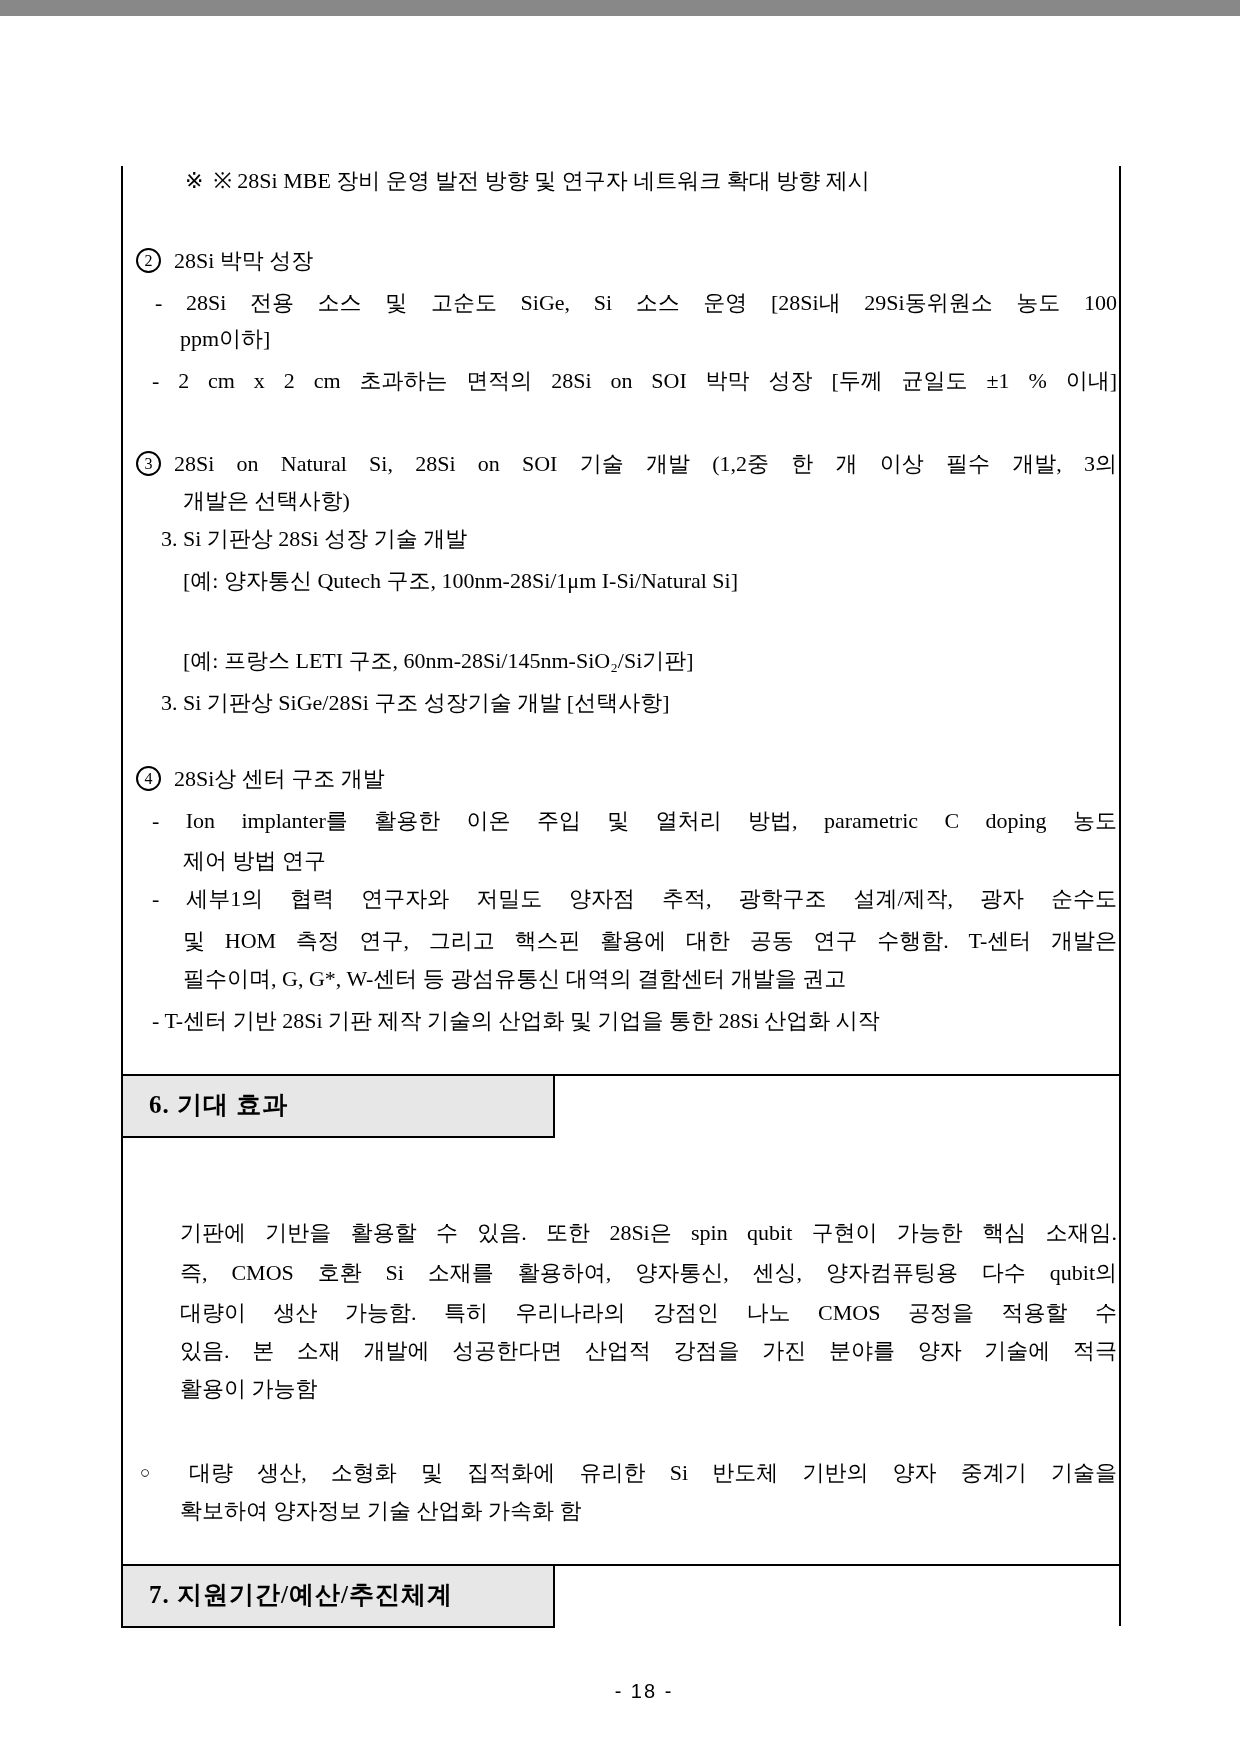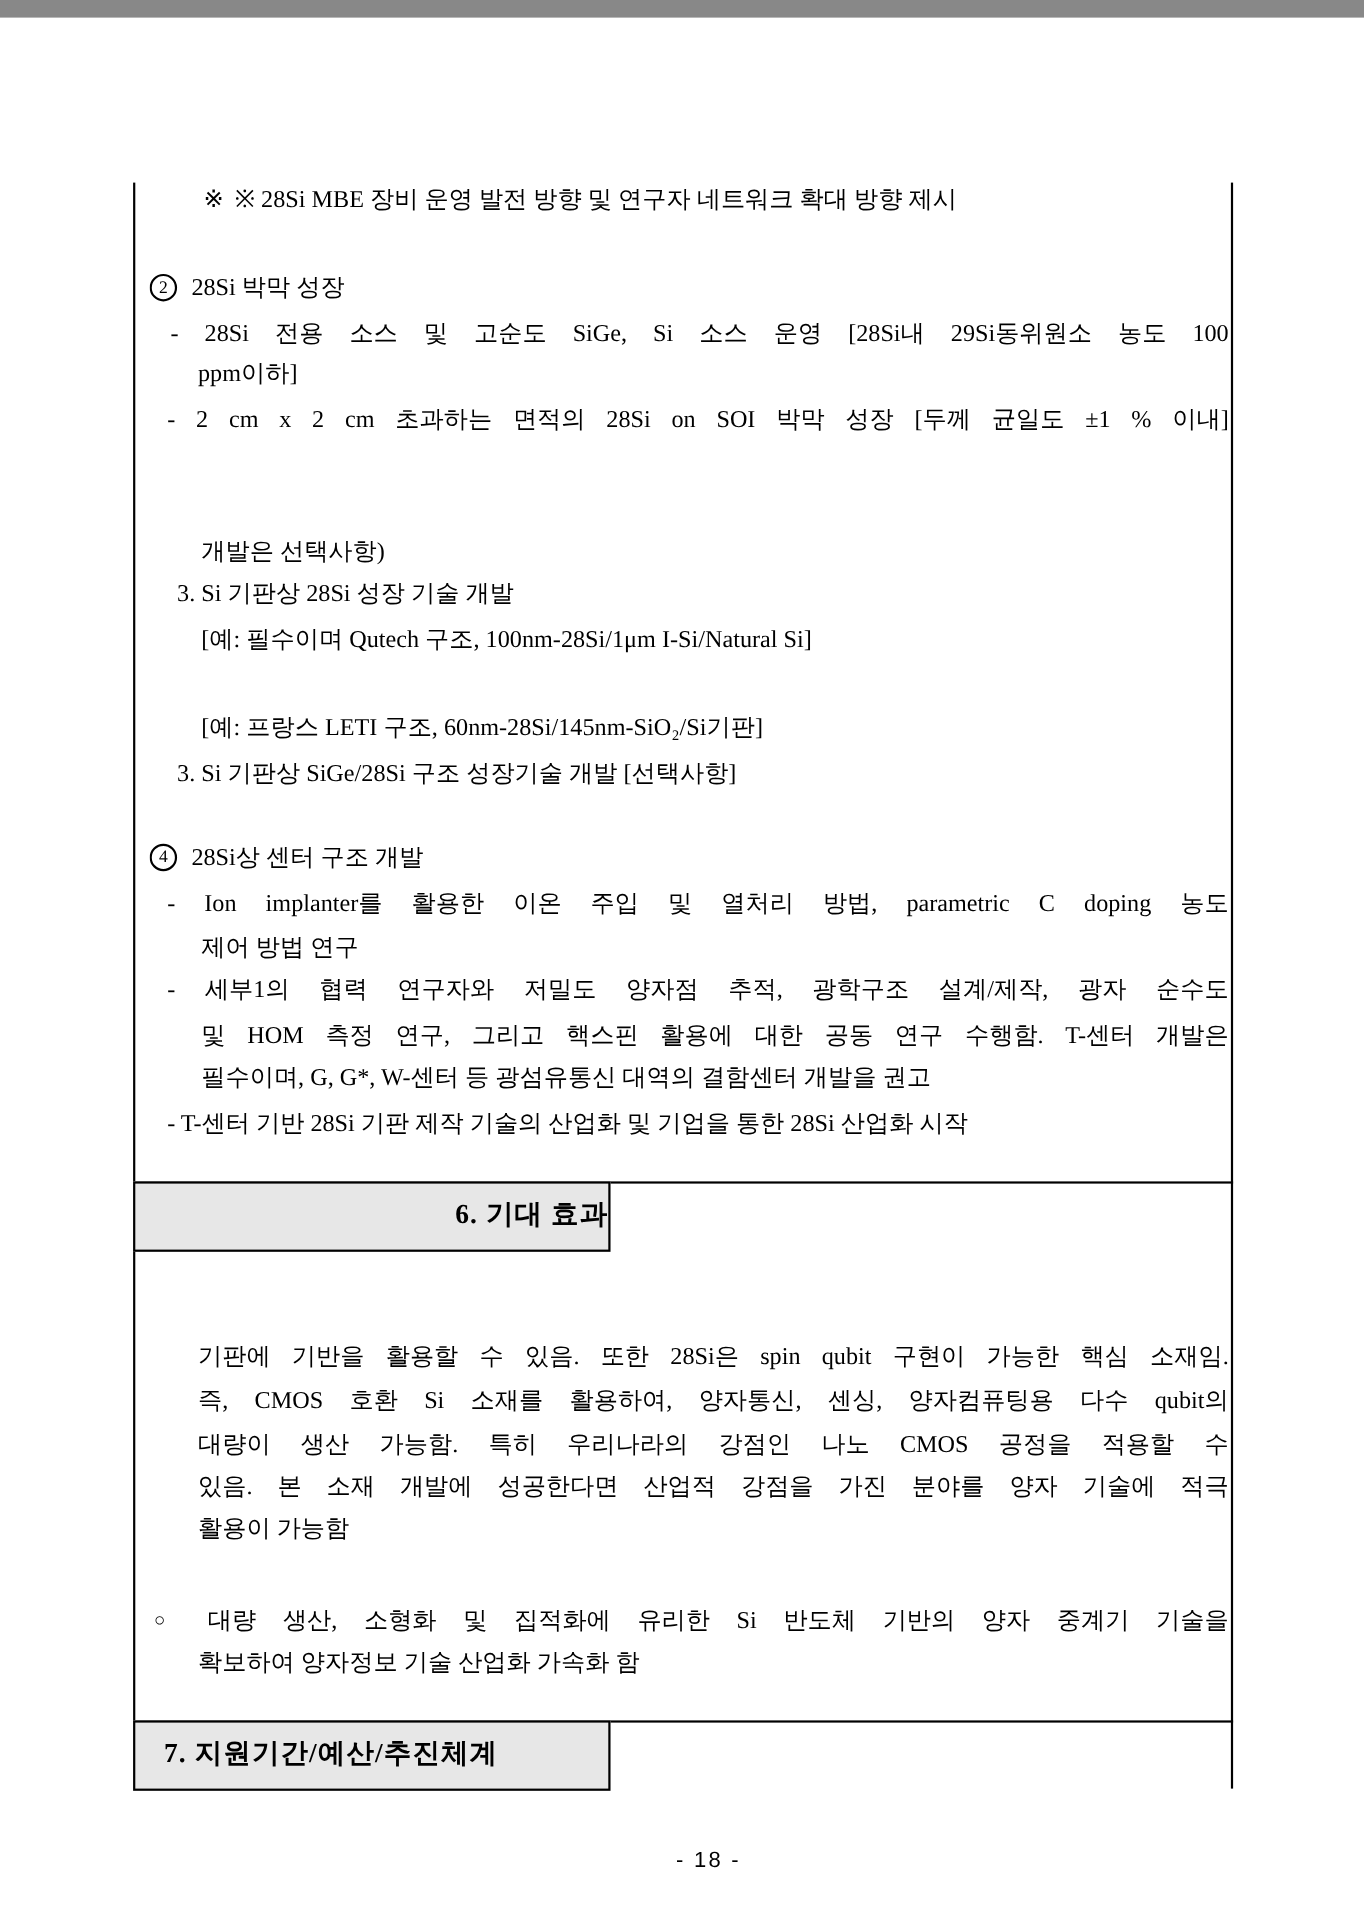--- a/index.html
+++ b/index.html
@@ -63,35 +63,36 @@
   <div class="hline" style="left:121px;top:1058px;width:1000px;"></div>
   <div class="hline" style="left:121px;top:1548px;width:1000px;"></div>
 
   <div class="line" style="top:145px;left:185px;"><span class="ref-mark">※</span><span>※ 28Si MBE 장비 운영 발전 방향 및 연구자 네트워크 확대 방향 제시</span></div>
 
   <div class="line" style="top:225px;left:136px;"><span class="circ">2</span><span>28Si 박막 성장</span></div>
   <div class="line j" style="top:267px;left:155px;width:962px;">- 28Si 전용 소스 및 고순도 SiGe, Si 소스 운영 [28Si내 29Si동위원소 농도 100</div>
   <div class="line" style="top:303px;left:180px;">ppm이하]</div>
   <div class="line j" style="top:345px;left:152px;width:965px;">- 2 cm x 2 cm 초과하는 면적의 28Si on SOI 박막 성장 [두께 균일도 ±1 % 이내]</div>
 
+  <div class="line j" style="top:428px;left:136px;width:981px;"><span class="circ">3</span><span>28Si on Natural Si, 28Si on SOI 기술 개발 (1,2중 한 개 이상 필수 개발, 3의</span></div>
   <div class="line" style="top:465px;left:183px;">개발은 선택사항)</div>
   <div class="line" style="top:503px;left:161px;">3. Si 기판상 28Si 성장 기술 개발</div>
-  <div class="line" style="top:545px;left:183px;">[예: 필수이며 Qutech 구조, 100nm-28Si/1μm I-Si/Natural Si]</div>
+  <div class="line" style="top:545px;left:183px;">[예: 양자통신 Qutech 구조, 100nm-28Si/1μm I-Si/Natural Si]</div>
   <div class="line" style="top:625px;left:183px;">[예: 프랑스 LETI 구조, 60nm-28Si/145nm-SiO₂/Si기판]</div>
   <div class="line" style="top:667px;left:161px;">3. Si 기판상 SiGe/28Si 구조 성장기술 개발 [선택사항]</div>
 
   <div class="line" style="top:743px;left:136px;"><span class="circ">4</span><span>28Si상 센터 구조 개발</span></div>
   <div class="line j" style="top:785px;left:152px;width:965px;">- Ion implanter를 활용한 이온 주입 및 열처리 방법, parametric C doping 농도</div>
   <div class="line" style="top:825px;left:183px;">제어 방법 연구</div>
   <div class="line j" style="top:863px;left:152px;width:965px;">- 세부1의 협력 연구자와 저밀도 양자점 추적, 광학구조 설계/제작, 광자 순수도</div>
   <div class="line" style="top:943px;left:183px;">필수이며, G, G*, W-센터 등 광섬유통신 대역의 결함센터 개발을 권고</div>
   <div class="line j" style="top:905px;left:183px;width:934px;">및 HOM 측정 연구, 그리고 핵스핀 활용에 대한 공동 연구 수행함. T-센터 개발은</div>
   <div class="line" style="top:985px;left:152px;">- T-센터 기반 28Si 기판 제작 기술의 산업화 및 기업을 통한 28Si 산업화 시작</div>
 
-  <div class="secbox" style="top:1058px;text-align:right;">
+  <div class="secbox" style="top:1058px;">
     <span class="sectitle">6. 기대 효과</span>
   </div>
 
   <div class="line j" style="top:1197px;left:180px;width:937px;">기판에 기반을 활용할 수 있음. 또한 28Si은 spin qubit 구현이 가능한 핵심 소재임.</div>
   <div class="line j" style="top:1237px;left:180px;width:937px;">즉, CMOS 호환 Si 소재를 활용하여, 양자통신, 센싱, 양자컴퓨팅용 다수 qubit의</div>
   <div class="line j" style="top:1315px;left:180px;width:937px;">있음. 본 소재 개발에 성공한다면 산업적 강점을 가진 분야를 양자 기술에 적극</div>
   <div class="line j" style="top:1277px;left:180px;width:937px;">대량이 생산 가능함. 특히 우리나라의 강점인 나노 CMOS 공정을 적용할 수</div>
   <div class="line" style="top:1353px;left:180px;">활용이 가능함</div>
 
   <div class="line" style="top:1475px;left:180px;">확보하여 양자정보 기술 산업화 가속화 함</div>

